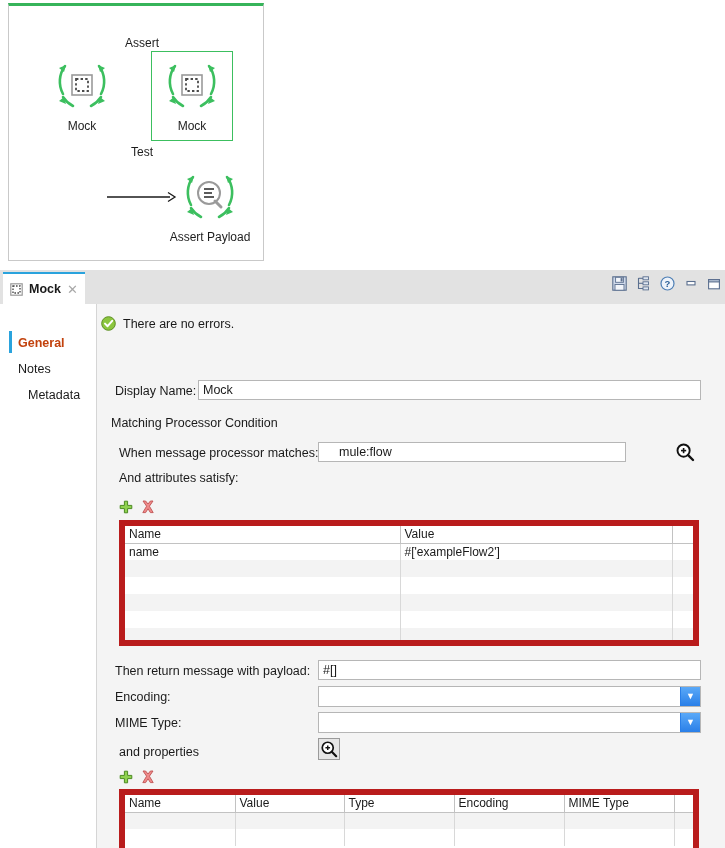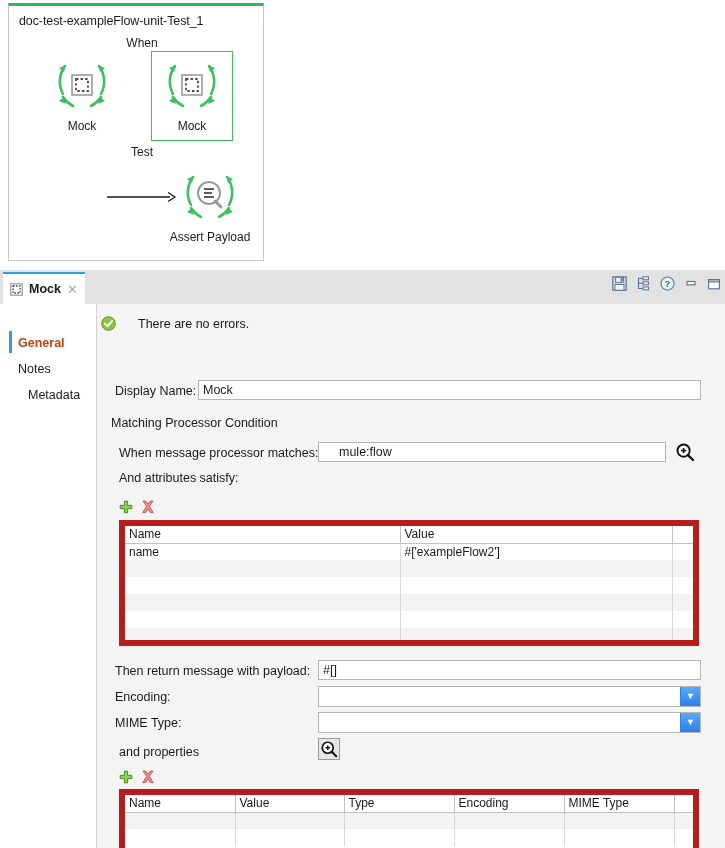--- a/index.html
+++ b/index.html
@@ -170,21 +170,21 @@
     height: 544px;
     background: #f4f4f4;
   }
 
   .status-row {
     position: absolute;
     left: 4px;
     top: 12px;
     display: flex;
     align-items: center;
-    gap: 22px;
+    gap: 7px;
   }
   .status-text { font-size: 12.5px; color: #1a1a1a; }
 
   .group-box {
     position: absolute;
     background: #f4f4f4;
   }
   .legend {
     position: absolute;
     font-size: 12.5px;
@@ -299,23 +299,22 @@
     padding: 1px;
   }
 </style>
 </head>
 <body>
 
 <div id="root">
 
   <div class="canvas-wrap">
 
-    <div class="flow-title">doc-test-exampleFlow-unit-Test_1</div>
-
-    <div class="scope-label" style="left:93px; top:30px; width:80px;">When</div>
+
+    <div class="scope-label" style="left:93px; top:30px; width:80px;">Assert</div>
 
     <div class="node" style="left:30px; top:48px;">
       <div class="node-icon">
         <svg width="62" height="62" viewBox="0 0 62 62" aria-hidden="true">
           <path d="M14 12 A26 26 0 0 0 12 40" fill="none" stroke="#3cbf5f" stroke-width="2.6" stroke-linecap="round"></path>
           <path d="M48 12 A26 26 0 0 1 50 40" fill="none" stroke="#3cbf5f" stroke-width="2.6" stroke-linecap="round"></path>
           <path d="M22 52 A26 26 0 0 1 12 43" fill="none" stroke="#3cbf5f" stroke-width="2.6" stroke-linecap="round"></path>
           <path d="M40 52 A26 26 0 0 0 50 43" fill="none" stroke="#3cbf5f" stroke-width="2.6" stroke-linecap="round"></path>
           <path d="M8 14 L15 11 L13 18 Z" fill="#3cbf5f"></path>
           <path d="M54 14 L47 11 L49 18 Z" fill="#3cbf5f"></path>
@@ -458,21 +457,21 @@
           <span class="status-text">There are no errors.</span>
         </div>
 
         <div class="group-box" style="left:10px; top:36px; width:608px; height:32px;"></div>
         <div class="fld-label" style="left:18px; top:80px;">Display Name:</div>
         <input class="txt" type="text" style="left: 101px; top: 76px; width: 503px;" value="Mock">
 
         <div class="legend" style="left:14px; top:112px;">Matching Processor Condition</div>
 
         <div class="fld-label" style="left:22px; top:142px;">When message processor matches:</div>
-        <input class="txt" type="text" style="left: 221px; top: 138px; width: 348px; padding-left: 20px;" value="mule:flow">
+        <input class="txt" type="text" style="left: 221px; top: 138px; width: 308px; padding-left: 20px;" value="mule:flow">
         <span class="icon-btn" style="left:578px; top:138px;">
           <svg width="20" height="20" viewBox="0 0 20 20" aria-hidden="true">
             <circle cx="8.6" cy="8.6" r="6.1" fill="#ffffff" stroke="#111111" stroke-width="1.9"></circle>
             <line x1="6" y1="8.6" x2="11.2" y2="8.6" stroke="#111111" stroke-width="1.6"></line>
             <line x1="8.6" y1="6" x2="8.6" y2="11.2" stroke="#111111" stroke-width="1.6"></line>
             <line x1="13.1" y1="13.1" x2="18" y2="18" stroke="#111111" stroke-width="2.4" stroke-linecap="round"></line>
           </svg>
         </span>
 
         <div class="fld-label" style="left:22px; top:167px;">And attributes satisfy:</div>

